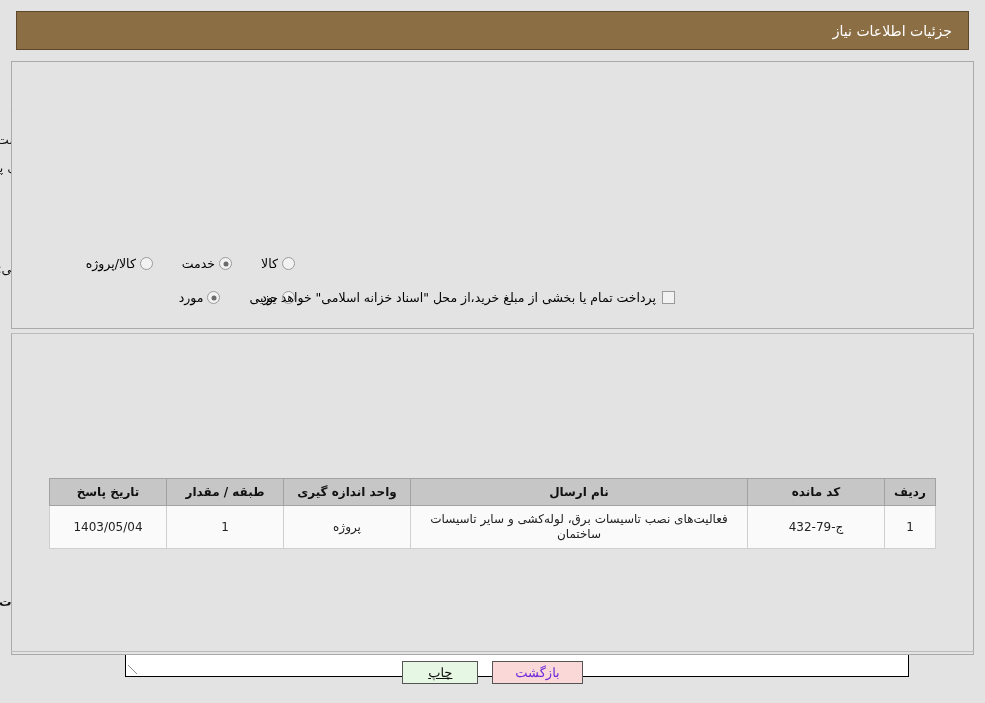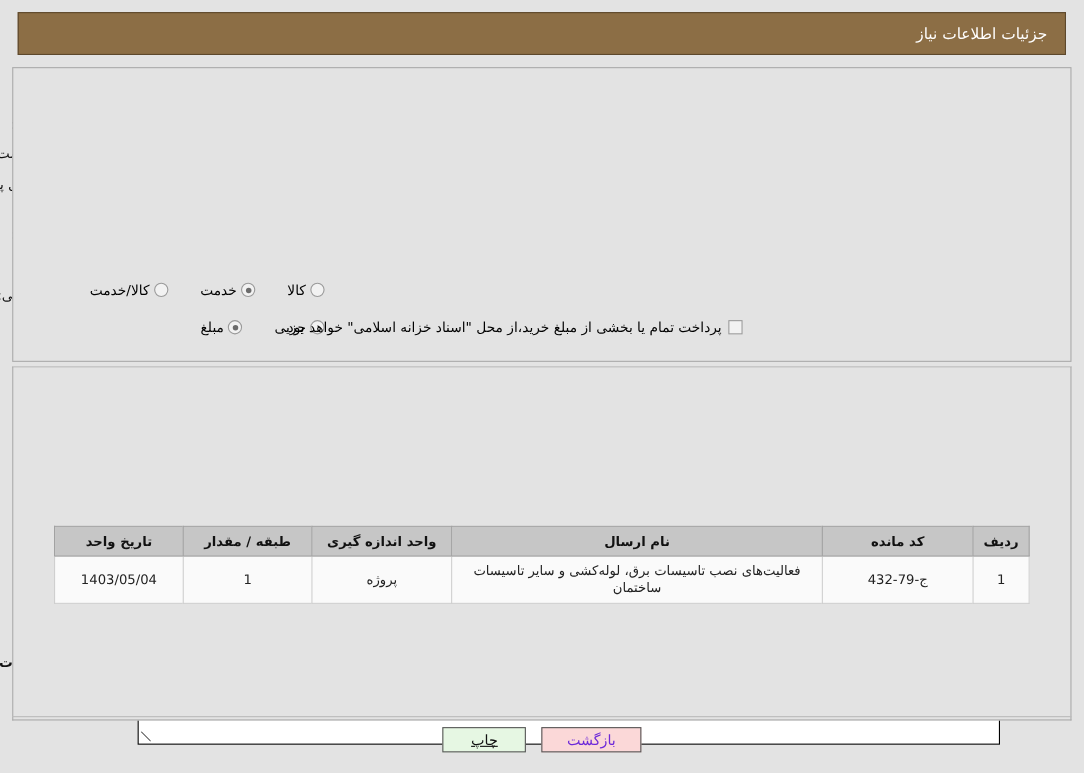--- a/index.html
+++ b/index.html
@@ -374,33 +374,33 @@
   <span class="radio-item">
     <span class="radio"></span>
     <span>کالا</span>
   </span>
   <span class="radio-item">
     <span class="radio on"></span>
     <span>خدمت</span>
   </span>
   <span class="radio-item">
     <span class="radio"></span>
-    <span>کالا/خدمت</span>
+    <span>کالا/پروژه</span>
   </span>
 </div>
 
 <div class="row lbl f-proc-label">نوع فرآیند خرید :</div>
 <div class="radio-group rg-proc">
   <span class="radio-item">
     <span class="radio"></span>
     <span>جزیی</span>
   </span>
   <span class="radio-item">
     <span class="radio on"></span>
-    <span>مبلغ</span>
+    <span>مورد</span>
   </span>
 </div>
 
 <div class="chk-row">
   <span class="chk"></span>
   <span>پرداخت تمام یا بخشی از مبلغ خرید،از محل "اسناد خزانه اسلامی" خواهد بود.</span>
 </div>
 
 <div class="panel panel-mid"></div>
 
@@ -414,21 +414,21 @@
 
 <div class="tbl-wrap">
   <table class="data">
     <thead>
       <tr>
         <th style="width:42px">ردیف</th>
         <th style="width:128px">کد مانده</th>
         <th>نام ارسال</th>
         <th style="width:118px">واحد اندازه گیری</th>
         <th style="width:108px">طبقه / مقدار</th>
-        <th style="width:108px">تاریخ واحد</th>
+        <th style="width:108px">تاریخ پاسخ</th>
       </tr>
     </thead>
     <tbody>
       <tr>
         <td>1</td>
         <td>ج-79-432</td>
         <td>فعالیت‌های نصب تاسیسات برق، لوله‌کشی و سایر تاسیسات ساختمان</td>
         <td>پروژه</td>
         <td>1</td>
         <td>1403/05/04</td>

